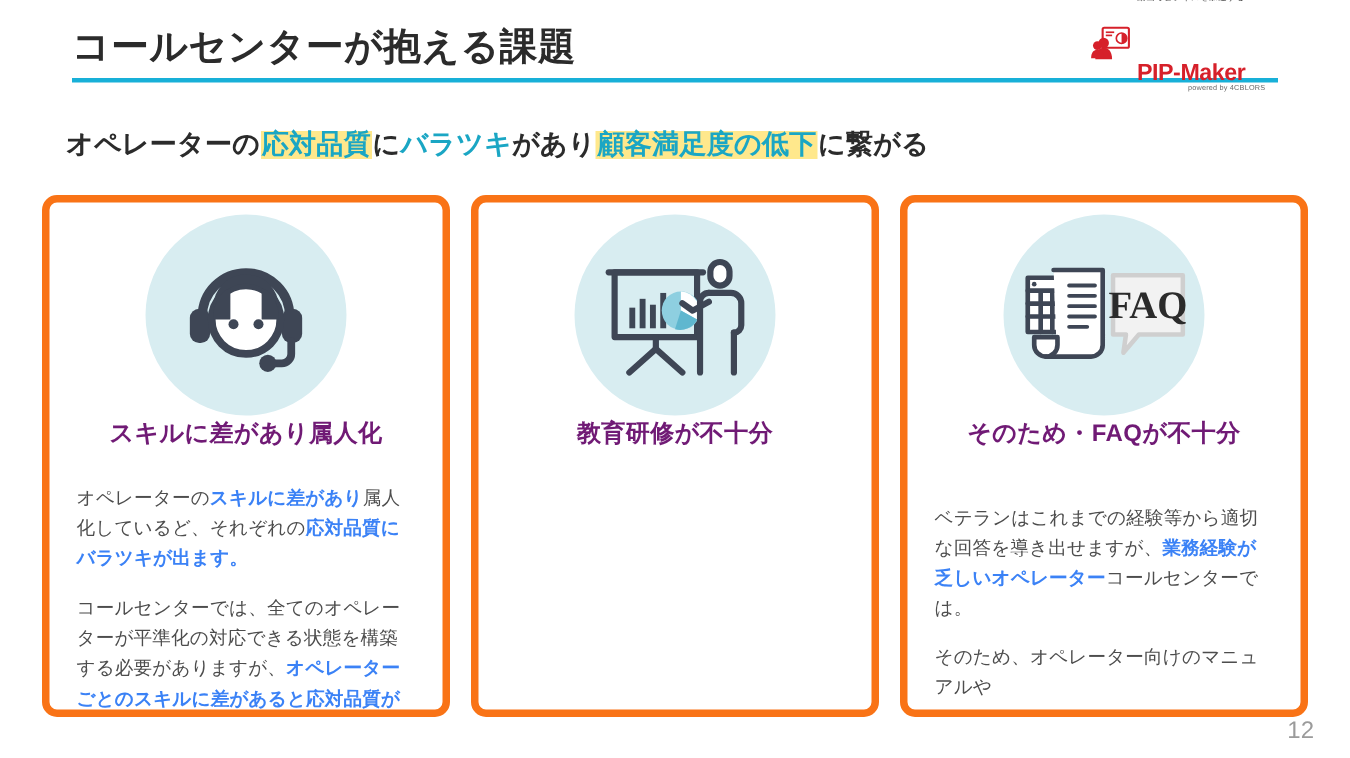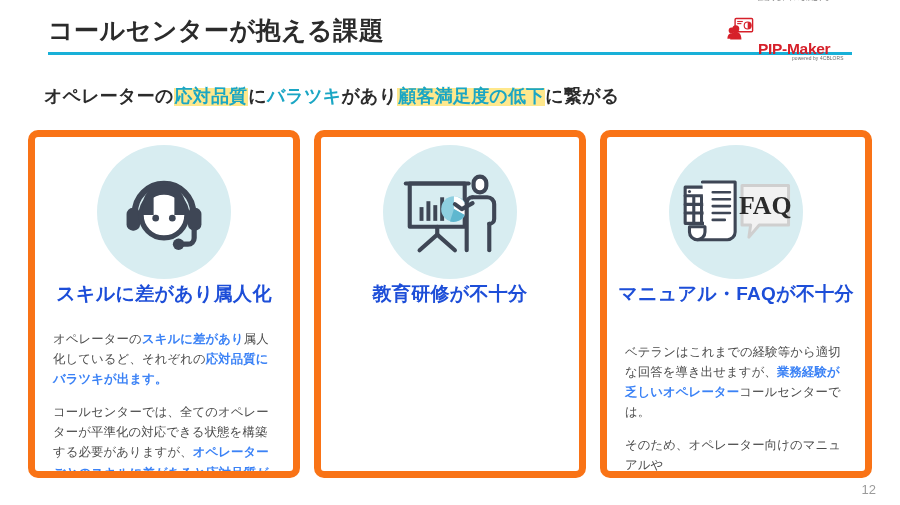--- a/index.html
+++ b/index.html
@@ -117,21 +117,21 @@
     left: 28px;
     top: 130px;
     width: 844px;
     display: flex;
     gap: 14px;
   }
   .card {
     position: relative;
     width: 272px;
     height: 348px;
-    border: 7px solid #f97316;
+    border: 5px solid #f97316;
     border-radius: 10px;
     background: #ffffff;
     box-sizing: border-box;
     overflow: hidden;
   }
   .card-icon-area {
     position: relative;
     height: 152px;
     display: flex;
     align-items: center;
@@ -153,23 +153,23 @@
     width: 112px;
     height: 104px;
     display: flex;
     align-items: center;
     justify-content: center;
   }
   .card-heading {
     position: relative;
     z-index: 3;
     text-align: center;
-    font-size: 19px;
-    font-weight: bold;
-    color: #1d4ed8;
+    font-size: 16px;
+    font-weight: bold;
+    color: #701a75;
     margin-top: -8px;
     letter-spacing: 0.3px;
     white-space: nowrap;
   }
   .card-body {
     padding: 22px 18px 0 18px;
     font-size: 12.4px;
     line-height: 1.62;
     color: #4d4d4d;
     letter-spacing: 0.1px;
@@ -186,21 +186,21 @@
   .card-body b {
     color: #3b82f6;
     font-weight: bold;
   }
 
   
   .page-num {
     position: absolute;
     right: 24px;
     bottom: 8px;
-    font-size: 13px;
+    font-size: 16px;
     color: #9b9b9b;
   }
 </style>
 </head>
 <body>
 
 <div class="slide">
 
   <div class="slide-title">コールセンターが抱える課題</div>
   <div class="title-rule"></div>
@@ -306,21 +306,21 @@
             <g stroke="#3e4655" stroke-width="3" stroke-linecap="round">
               <path d="M38 24 L58 24 M38 32 L58 32 M38 40 L58 40 M38 48 L58 48 M38 56 L52 56"></path>
             </g>
             <g>
               <path d="M72 16 L126 16 L126 62 L92 62 L80 76 L82 62 L72 62 Z" fill="#f2f2f2" stroke="#cfcfcf" stroke-width="3.5" stroke-linejoin="round"></path>
             </g>
             <text x="99" y="49" text-anchor="middle" font-family="'Liberation Serif', serif" font-size="30" font-weight="bold" fill="#2b2b2b">FAQ</text>
           </svg>
         </div>
       </div>
-      <div class="card-heading">マニュアル・FAQが不十分</div>
+      <div class="card-heading">そのため・FAQが不十分</div>
       <div class="card-body">
           <p class="para-gap"><span>ベテランはこれまでの経験等から適切な回答を導き出せますが、</span><b>業務経験が乏しいオペレーター</b><span>コールセンターでは。</span></p>
           <p class="para-gap"><span>そのため、オペレーター向けのマニュアルや</span></p>
         </div>
     </div>
 
   </div>
 
   <div class="page-num">12</div>
 </div>

